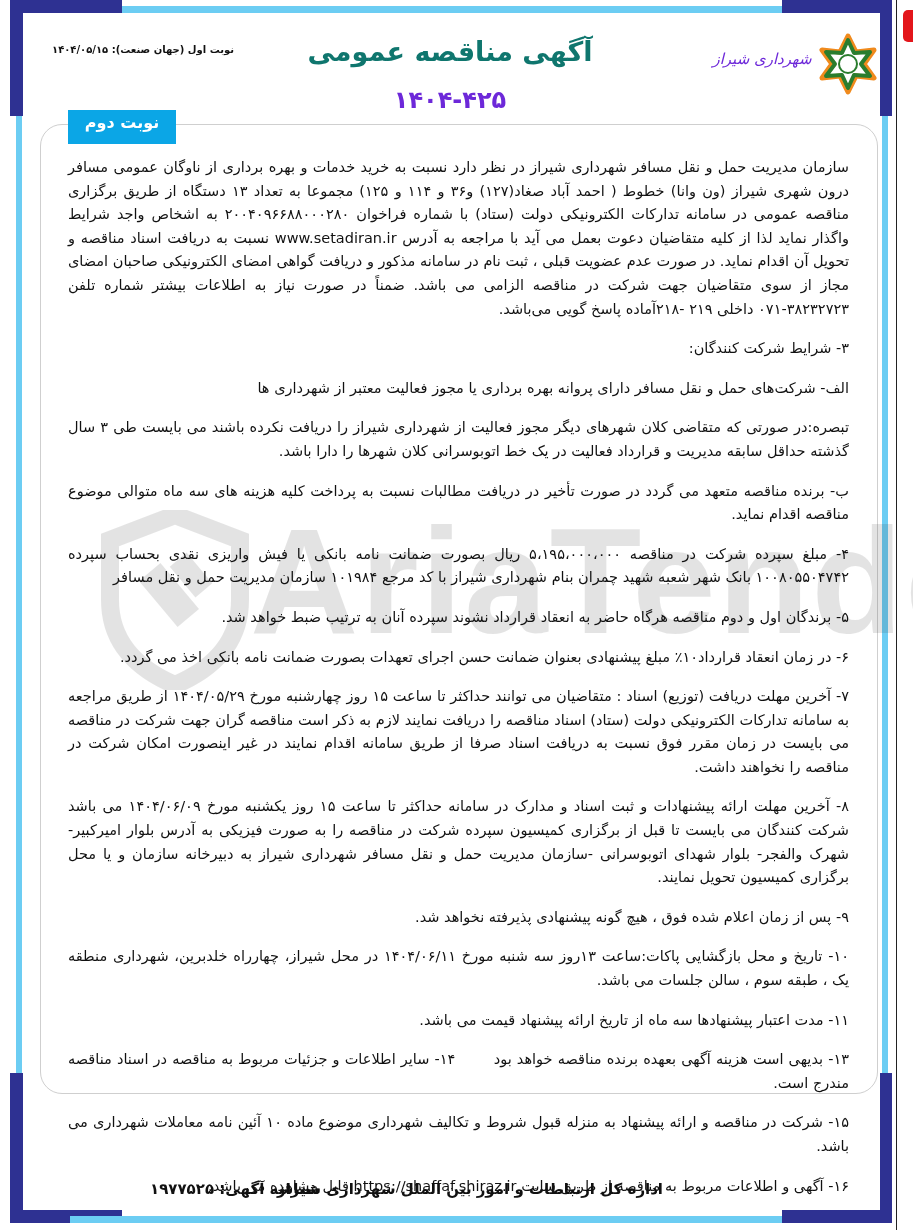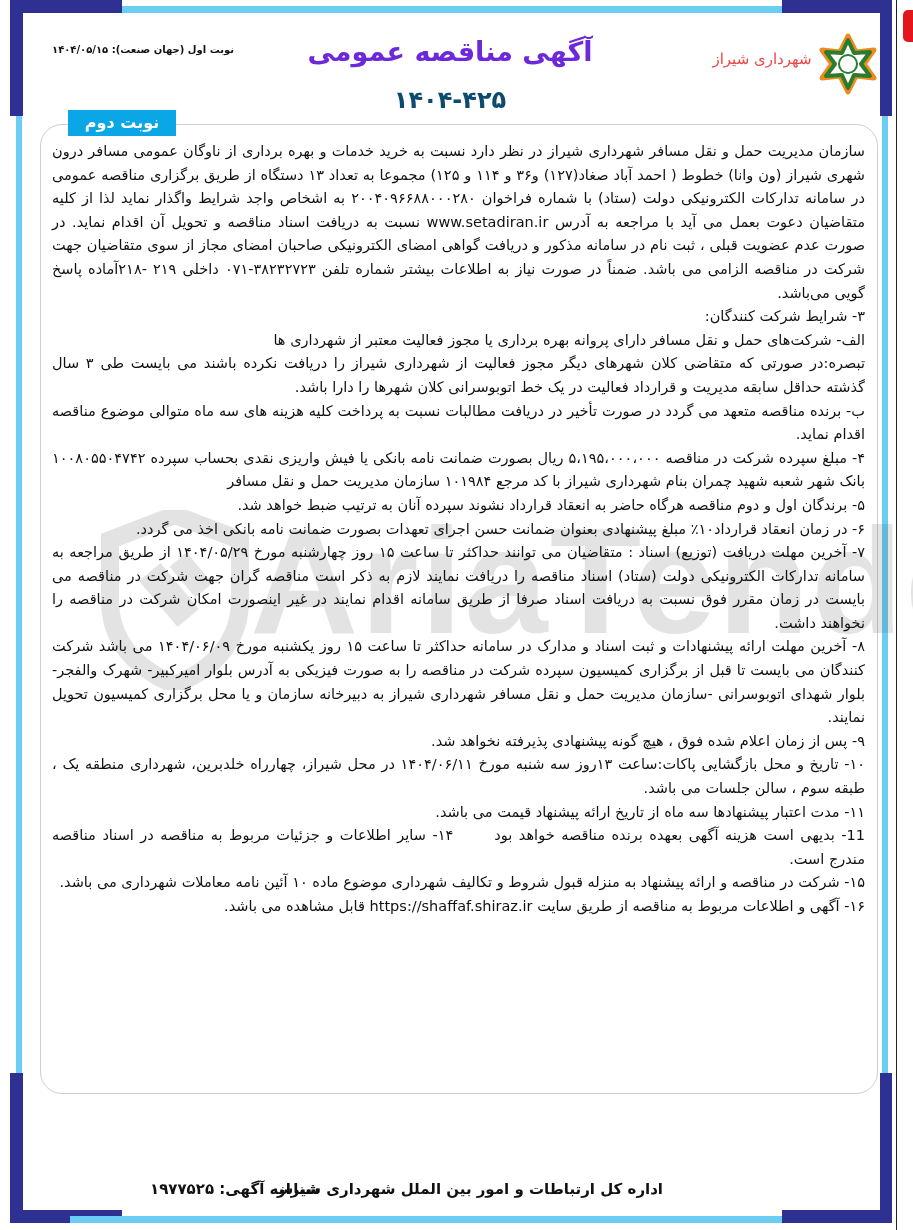--- a/index.html
+++ b/index.html
@@ -15,42 +15,42 @@
   .frame-top-right { position:absolute; left:782px; top:0; width:110px; height:13px; background:#2e3192; }
   .frame-right-dark { position:absolute; left:880px; top:0; width:12px; height:116px; background:#2e3192; }
   .frame-right-light { position:absolute; left:882px; top:116px; width:6px; height:958px; background:#6ccdf3; }
   .frame-right-dark2 { position:absolute; left:880px; top:1073px; width:12px; height:150px; background:#2e3192; }
   .frame-bottom-right { position:absolute; left:782px; top:1210px; width:110px; height:13px; background:#2e3192; }
   .page-edge { position:absolute; left:896px; top:0; width:1px; height:1230px; background:#222; }
   .red-tab { position:absolute; left:903px; top:10px; width:10px; height:32px; background:#e3161b; border-radius:5px 0 0 5px; }
 
   .logo { position:absolute; left:816px; top:32px; width:64px; height:64px; }
   .logo-text { position:absolute; left:712px; top:50px; width:100px; font-family:"DejaVu Serif", serif;
-               font-size:15px; color:#ef4444; text-align:center; }
+               font-size:15px; font-style:italic; color:#6d28d9; text-align:center; }
 
   .title { position:absolute; left:300px; width:300px; top:36px; text-align:center;
-           font-size:27px; font-weight:bold; color:#6d28d9; }
+           font-size:27px; font-weight:bold; color:#0f766e; }
   .tender-no { position:absolute; left:300px; width:300px; top:86px; text-align:center;
-               font-size:24px; font-weight:bold; color:#0c4a6e; direction:ltr; }
+               font-size:24px; font-weight:bold; color:#6d28d9; direction:ltr; }
 
   .pub-dates { position:absolute; left:34px; top:38px; width:200px; font-size:10px; font-weight:bold; line-height:23px; text-align:right; }
 
   .box { position:absolute; left:40px; top:124px; width:836px; height:968px;
          border:1.5px solid #cfcfcf; border-radius:22px; background:#fff; }
-  .round-badge { position:absolute; left:68px; top:110px; width:108px; height:26px; background:#0ba6e6;
+  .round-badge { position:absolute; left:68px; top:110px; width:108px; height:34px; background:#0ba6e6;
                  color:#fff; font-size:16px; font-weight:bold; text-align:center; line-height:26px; z-index:3; }
 
   .watermark { position:absolute; left:80px; top:505px; width:780px; height:190px; z-index:1; pointer-events:none; opacity:0.13; }
   .watermark-word { position:absolute; left:170px; top:-10px; font-size:150px; font-weight:bold; color:#333;
                     font-family:"Liberation Sans", sans-serif; direction:ltr; letter-spacing:2px; }
   .watermark-shield { position:absolute; left:20px; top:5px; width:150px; height:180px; }
 
   .content { position:absolute; left:52px; right:48px; top:140px; font-size:14.5px; line-height:23.6px;
              text-align:justify; z-index:2; font-family:"DejaVu Sans", sans-serif; }
-  .content p { margin:0; }
+  .content p { margin:16px; }
   .content .gap { display:inline-block; width:60px; }
   .ltr { direction:ltr; unicode-bidi:embed; }
 
   .footer { position:absolute; left:40px; right:40px; top:1180px; height:26px; font-size:15px; font-weight:bold; }
   .footer-dept { position:absolute; right:210px; top:0; }
   .footer-id { position:absolute; left:110px; top:0; }
 </style>
 </head>
 <body>
 
@@ -114,21 +114,21 @@
   <p>ب- برنده مناقصه متعهد می گردد در صورت تأخیر در دریافت مطالبات نسبت به پرداخت کلیه هزینه های سه ماه متوالی موضوع مناقصه اقدام نماید.</p>
   <p>۴- مبلغ سپرده شرکت در مناقصه ۵،۱۹۵،۰۰۰،۰۰۰ ریال بصورت ضمانت نامه بانکی یا فیش واریزی نقدی بحساب سپرده ۱۰۰۸۰۵۵۰۴۷۴۲ بانک شهر شعبه شهید چمران بنام شهرداری شیراز با کد مرجع ۱۰۱۹۸۴ سازمان مدیریت حمل و نقل مسافر</p>
   <p>۵- برندگان اول و دوم مناقصه هرگاه حاضر به انعقاد قرارداد نشوند سپرده آنان به ترتیب ضبط خواهد شد.</p>
   <p>۶- در زمان انعقاد قرارداد۱۰٪ مبلغ پیشنهادی بعنوان ضمانت حسن اجرای تعهدات بصورت ضمانت نامه بانکی اخذ می گردد.</p>
   <p>۷- آخرین مهلت دریافت (توزیع) اسناد : متقاضیان می توانند حداکثر تا ساعت ۱۵ روز چهارشنبه مورخ ۱۴۰۴/۰۵/۲۹ از طریق مراجعه به سامانه تدارکات الکترونیکی دولت (ستاد) اسناد مناقصه را دریافت نمایند لازم به ذکر است مناقصه گران جهت شرکت در مناقصه می بایست در زمان مقرر فوق نسبت به دریافت اسناد صرفا از طریق سامانه اقدام نمایند در غیر اینصورت امکان شرکت در مناقصه را نخواهند داشت.</p>
   <p>۸- آخرین مهلت ارائه پیشنهادات و ثبت اسناد و مدارک در سامانه حداکثر تا ساعت ۱۵ روز یکشنبه مورخ ۱۴۰۴/۰۶/۰۹ می باشد شرکت کنندگان می بایست تا قبل از برگزاری کمیسیون سپرده شرکت در مناقصه را به صورت فیزیکی به آدرس بلوار امیرکبیر- شهرک والفجر- بلوار شهدای اتوبوسرانی -سازمان مدیریت حمل و نقل مسافر شهرداری شیراز به دبیرخانه سازمان و یا محل برگزاری کمیسیون تحویل نمایند.</p>
   <p>۹- پس از زمان اعلام شده فوق ، هیچ گونه پیشنهادی پذیرفته نخواهد شد.</p>
   <p>۱۰- تاریخ و محل بازگشایی پاکات:ساعت ۱۳روز سه شنبه مورخ ۱۴۰۴/۰۶/۱۱ در محل شیراز، چهارراه خلدبرین، شهرداری منطقه یک ، طبقه سوم ، سالن جلسات می باشد.</p>
   <p>۱۱- مدت اعتبار پیشنهادها سه ماه از تاریخ ارائه پیشنهاد قیمت می باشد.</p>
   <p>
-    <span>11- بدیهی است هزینه آگهی بعهده برنده مناقصه خواهد بود</span>
+    <span>۱۳- بدیهی است هزینه آگهی بعهده برنده مناقصه خواهد بود</span>
     <span class="gap" style="width:28px"></span>
     <span>۱۴- سایر اطلاعات و جزئیات مربوط به مناقصه در اسناد مناقصه مندرج است.</span>
   </p>
   <p>۱۵- شرکت در مناقصه و ارائه پیشنهاد به منزله قبول شروط و تکالیف شهرداری موضوع ماده ۱۰ آئین نامه معاملات شهرداری می باشد.</p>
   <p>
     <span>۱۶- آگهی و اطلاعات مربوط به مناقصه از طریق سایت</span>
     <span class="ltr">https://shaffaf.shiraz.ir</span>
     <span>قابل مشاهده می باشد.</span>
   </p>
 </div>

